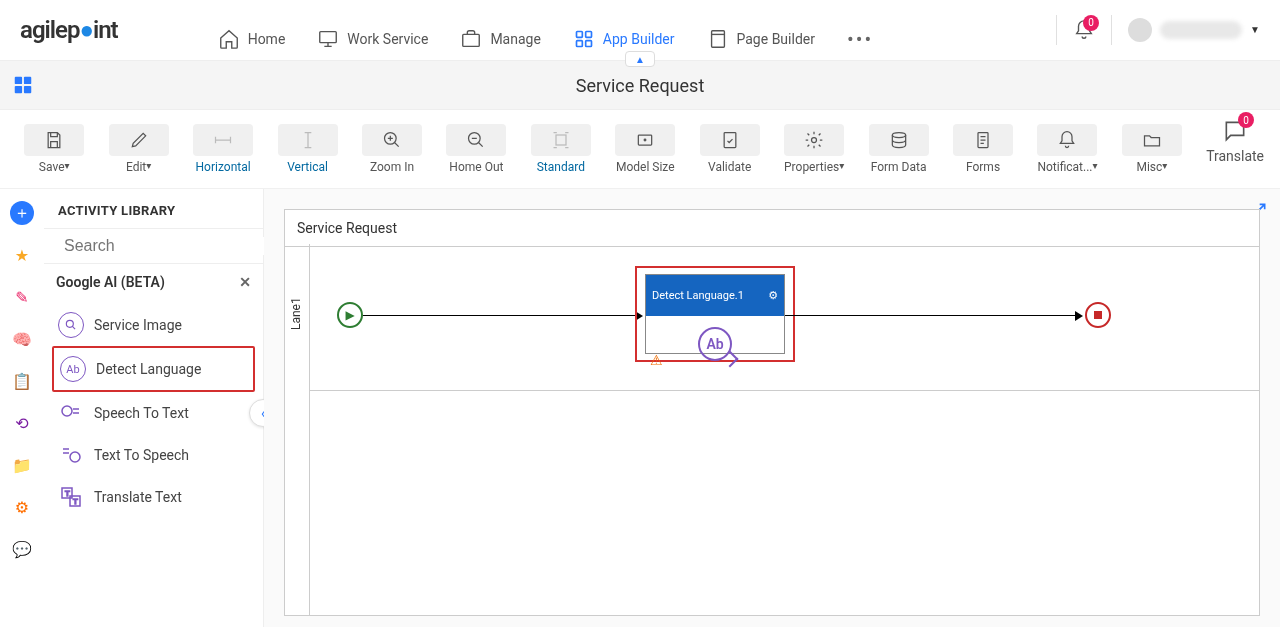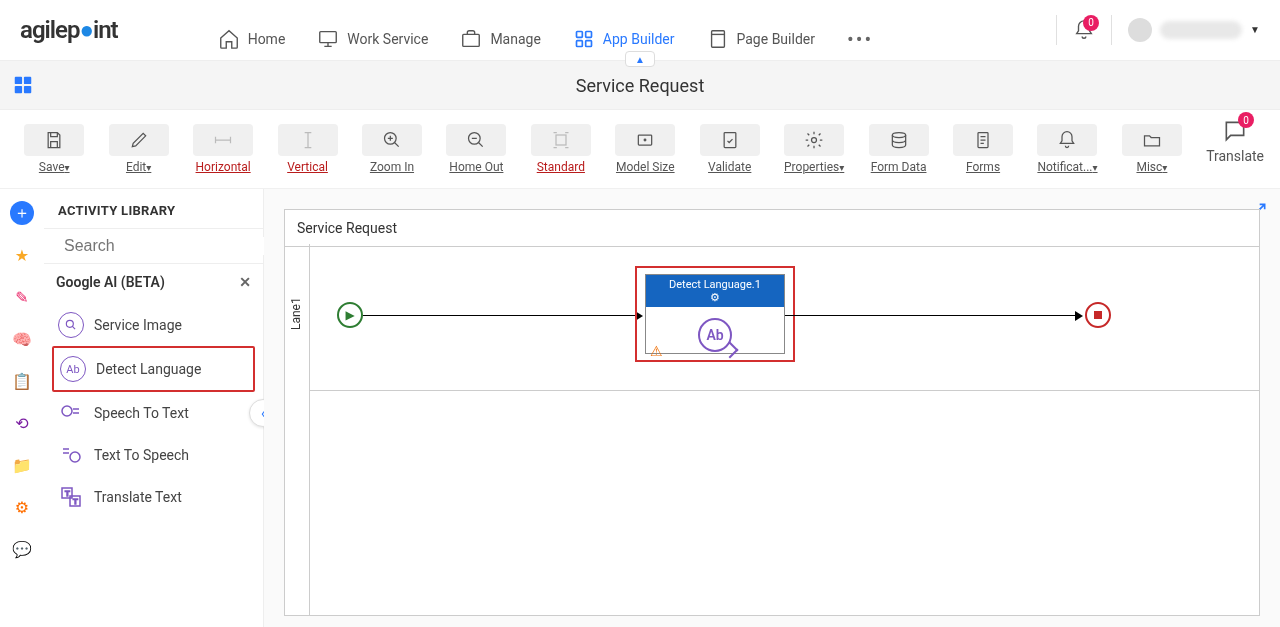--- a/index.html
+++ b/index.html
@@ -25,22 +25,22 @@
 
 .subheader { background: #f5f5f5; height: 50px; display: flex; align-items: center; justify-content: center; position: relative; border-top: 1px solid #eee; border-bottom: 1px solid #eee;}
 .subheader-title { font-size: 18px; color: #333; }
 .chevron-up-btn { position: absolute; top: -10px; left: 50%; transform: translateX(-50%); width: 30px; height: 16px; background: #fff; border: 1px solid #ddd; border-radius: 4px; display: flex; align-items: center; justify-content: center; color: #2979ff; font-size: 10px;}
 .apps-icon-left { position: absolute; left: 12px; color: #2979ff; font-size: 18px;}
 
 
 .toolbar { display: flex; align-items: flex-start; padding: 8px 16px; gap: 8px; border-bottom: 1px solid #f0f0f0;}
 .tool-btn { display: flex; flex-direction: column; align-items: center; justify-content: center; width: 80px; padding: 6px 4px; gap: 4px; cursor: pointer; color: #555;}
 .tool-btn.boxed .tool-icon-box { background: #f0f0f0; width: 60px; height: 32px; border-radius: 4px; display: flex; align-items: center; justify-content: center;}
-.tool-btn .tool-label { font-size: 12px; display: flex; align-items: center; gap: 0; text-decoration: underline;}
-.tool-btn.disabled { color: #b91c1c; }
+.tool-btn .tool-label { font-size: 12px; display: flex; gap: 0;}
+.tool-btn.disabled { color: #0369a1; }
 .tool-btn.disabled .tool-icon-box { color: #bbb; }
 .toolbar-spacer { flex: 1; }
 .comments-btn { display: flex; flex-direction: column; align-items: center; gap: 4px; color: #555; position: relative;}
 .comments-badge { position: absolute; top: -6px; right: 10px; background: #e91e63; color: #fff; border-radius: 50%; width: 16px; height: 16px; font-size: 10px; display: flex; align-items: center; justify-content: center;}
 
 
 .main { display: flex; height: calc(627px - 60px - 50px - 70px); }
 
 
 .left-rail { width: 44px; background: #fff; display: flex; flex-direction: column; align-items: center; padding-top: 12px; gap: 18px; }
@@ -71,21 +71,21 @@
 .end-node { position: absolute; left: 800px; top: 92px; width: 26px; height: 26px; border: 2px solid #c62828; border-radius: 50%; display: flex; align-items: center; justify-content: center; }
 .end-node .sq { width: 8px; height: 8px; background: #c62828;}
 
 .flow-line1 { position: absolute; left: 78px; top: 105px; width: 278px; height: 1px; background: #000;}
 .flow-arrow1 { position: absolute; left: 350px; top: 101px; width: 0; height: 0; border-top: 5px solid transparent; border-bottom: 5px solid transparent; border-left: 8px solid #000;}
 .flow-line2 { position: absolute; left: 500px; top: 105px; width: 296px; height: 1px; background: #000;}
 .flow-arrow2 { position: absolute; left: 790px; top: 101px; width: 0; height: 0; border-top: 5px solid transparent; border-bottom: 5px solid transparent; border-left: 8px solid #000;}
 
 .activity-node-wrap { position: absolute; left: 350px; top: 56px; width: 160px; height: 96px; border: 2px solid #d32f2f; padding: 4px;}
 .activity-node { width: 140px; height: 80px; border: 1px solid #888; background: #fff; margin: 2px auto;}
-.activity-node-header { background: #1565c0; color: #fff; font-size: 11px; padding: 3px 6px; display: flex; align-items: center; justify-content: space-between; flex-direction: column;}
+.activity-node-header { background: #1565c0; color: #fff; font-size: 11px; padding: 14px 6px; display: flex; align-items: center; justify-content: space-between;}
 .activity-node-body { display: flex; align-items: center; justify-content: center; height: 56px; position: relative;}
 .activity-node-icon { width: 34px; height: 34px; border: 2px solid #7e57c2; border-radius: 50%; display: flex; align-items: center; justify-content: center; color: #7e57c2; font-weight: 600; position: relative;}
 .activity-node-icon::after { content: ''; position: absolute; right: -6px; bottom: -6px; width: 10px; height: 10px; border-right: 2px solid #7e57c2; border-bottom: 2px solid #7e57c2; transform: rotate(-45deg);}
 .warn-icon { position: absolute; left: 4px; bottom: 4px; color: #ef6c00; font-size: 14px;}
 
 .expand-canvas { position: absolute; right: 12px; top: 12px; color: #2979ff; font-size: 18px; cursor: pointer;}
 .chev-down-small { font-size: 10px; }
 svg { display: block; }
 </style>
 </head>

